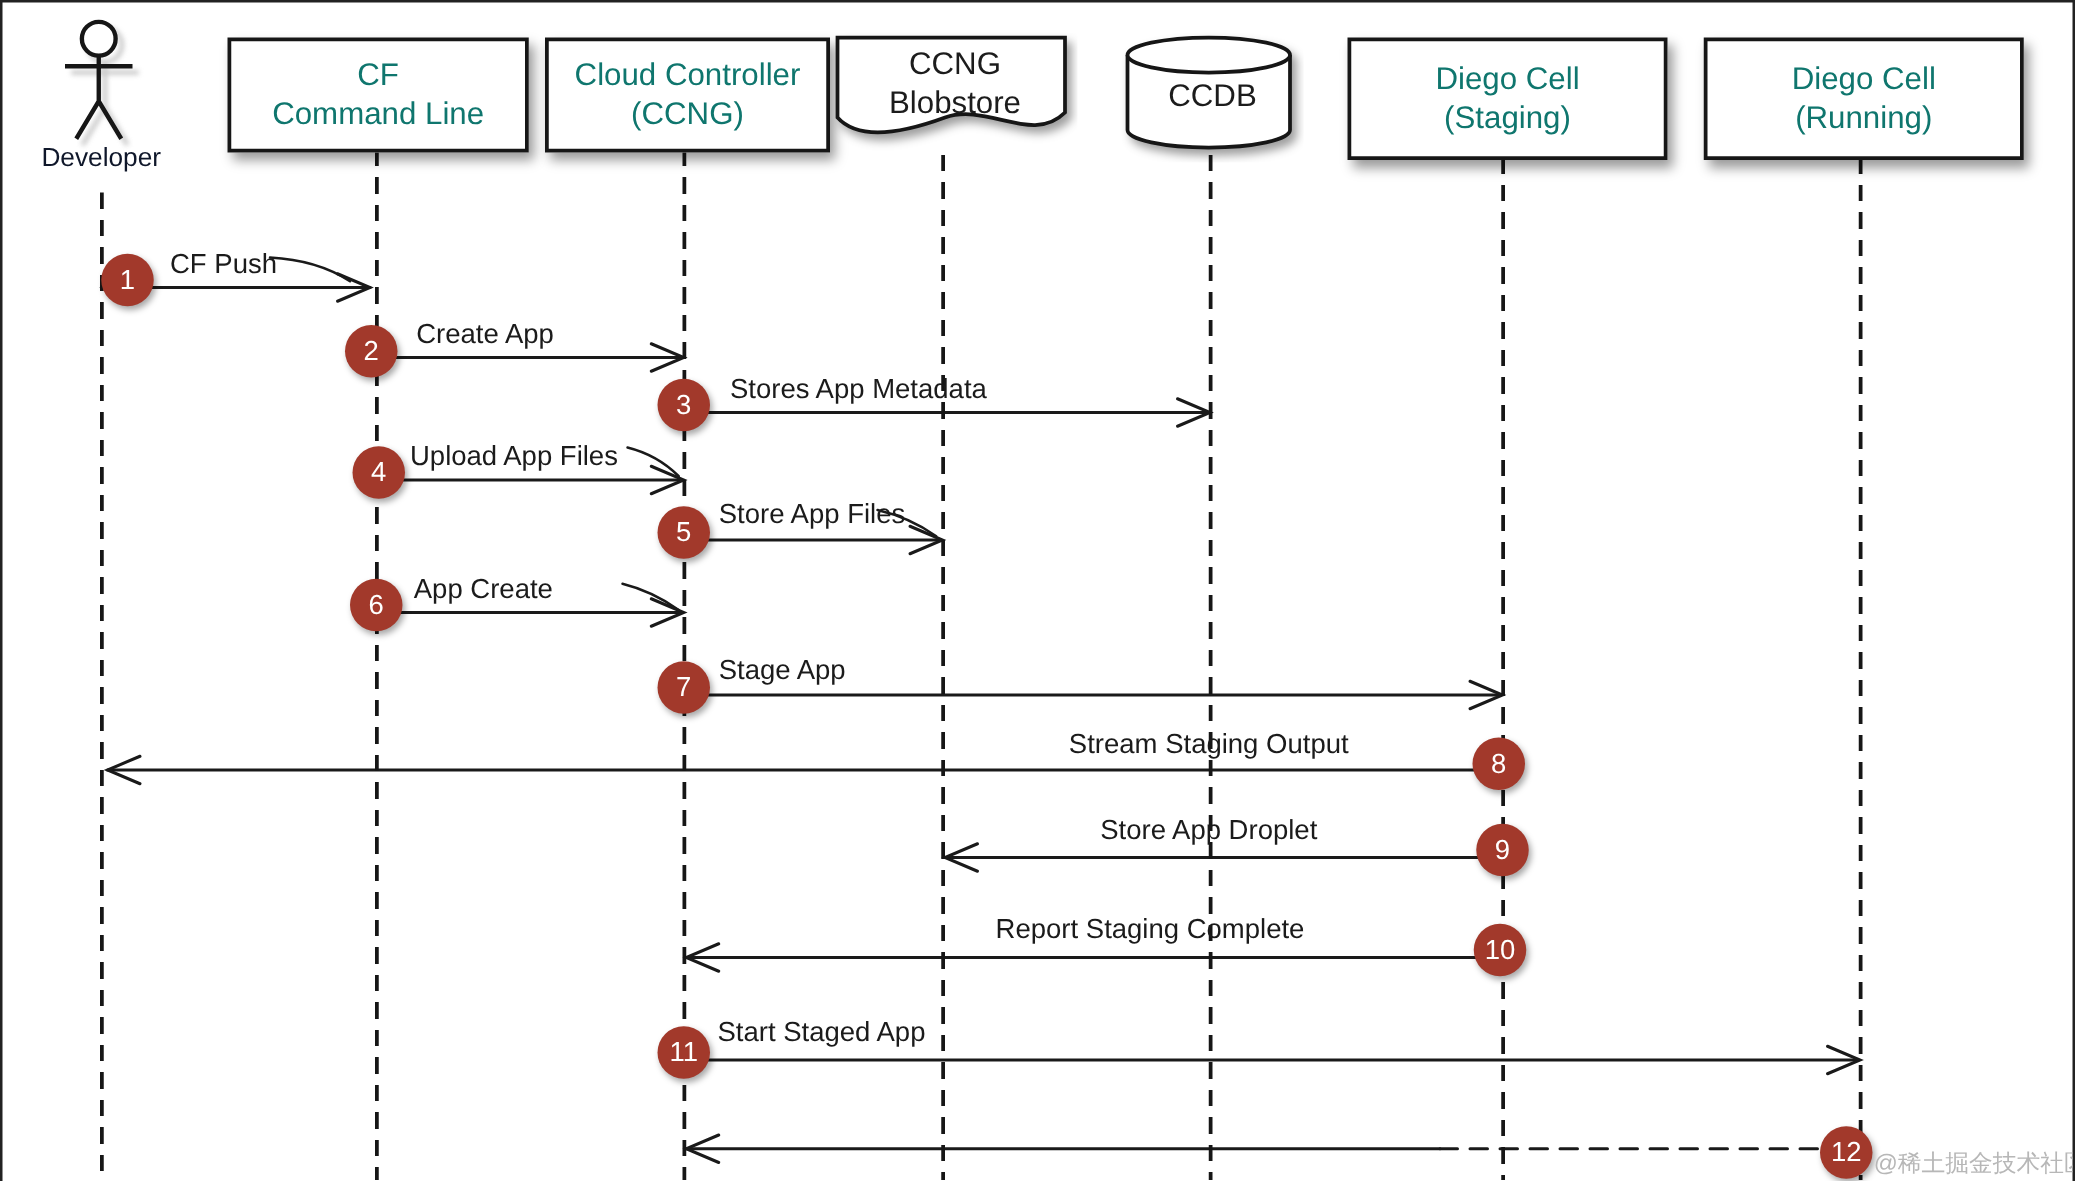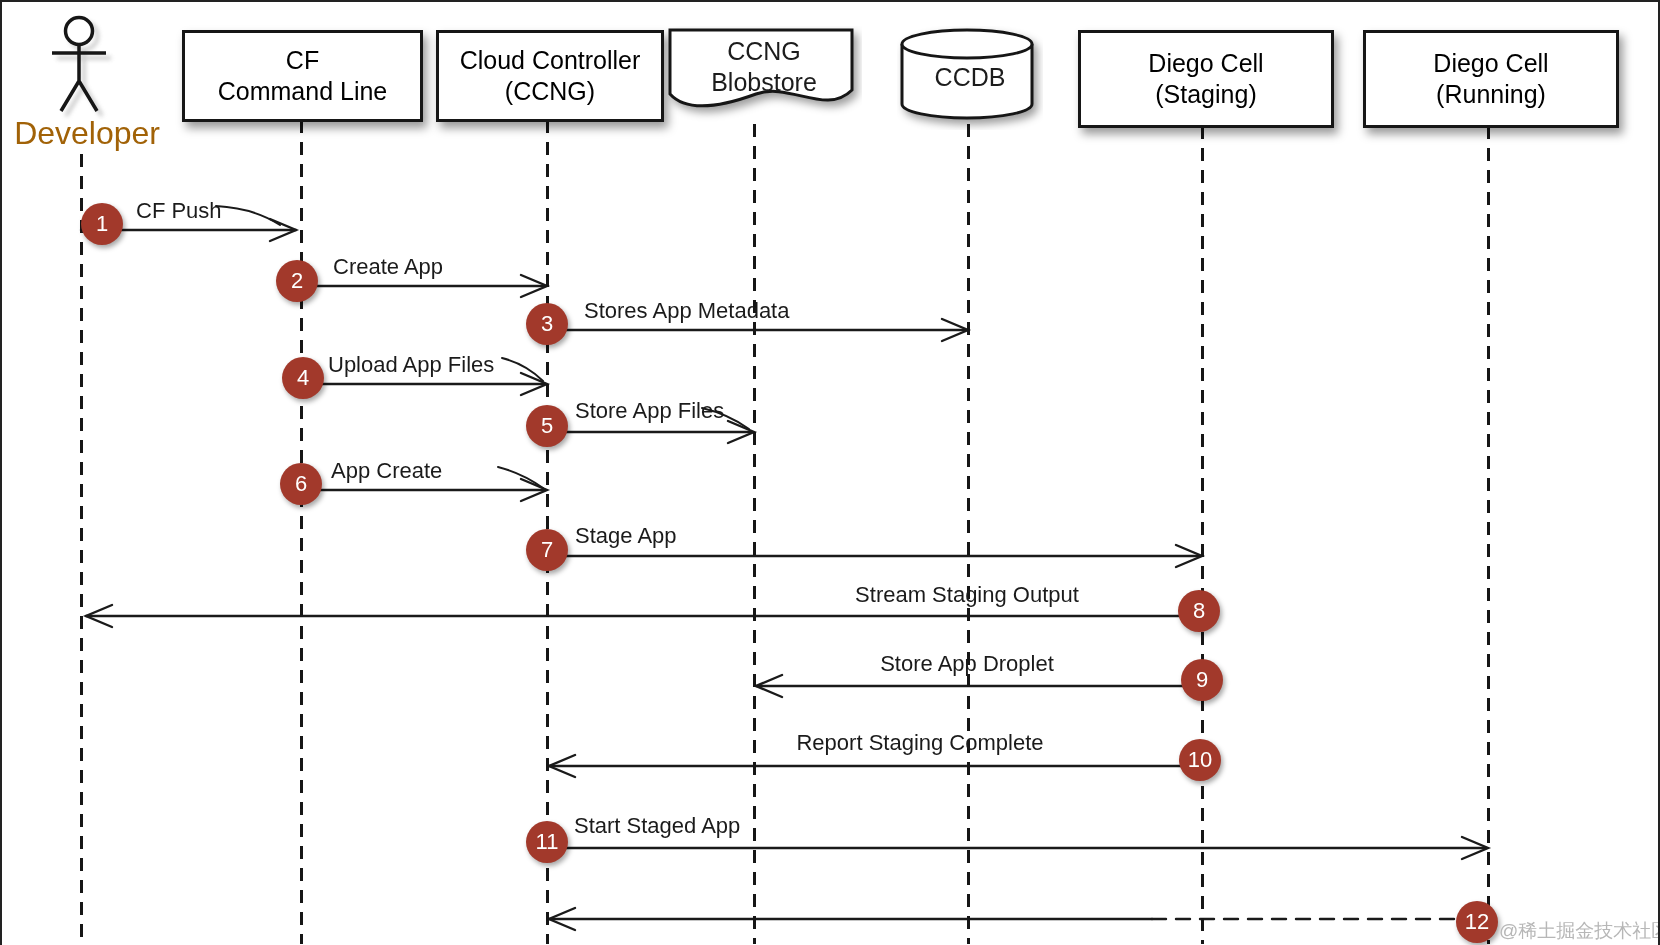--- a/index.html
+++ b/index.html
@@ -8,36 +8,36 @@
     background:#ffffff; color:#1c1c1c;
     font-family:"Liberation Sans", sans-serif;
     border-top:2px solid #222; border-left:2px solid #222; border-right:2px solid #222;
     box-sizing:border-box;
   }
   .abs { position:absolute; }
   .box {
     position:absolute; background:#fff; border:3px solid #161616;
     box-shadow:4px 6px 9px rgba(0,0,0,.40);
     display:flex; flex-direction:column; align-items:center; justify-content:center;
-    font-size:25px; line-height:1.25; text-align:center; color:#000000;
+    font-size:25px; line-height:1.25; text-align:center; color:#0f766e;
   }
   .lifeline {
     position:absolute; width:3px;
     background-image:repeating-linear-gradient(to bottom,#161616 0 13px,transparent 13px 22px);
   }
   .msg-label { position:absolute; font-size:22px; color:#1b1b1b; white-space:nowrap;text-align:right; }
   .msg-label.right { text-align:center; width:420px; }
   .badge {
     position:absolute; width:42px; height:42px; border-radius:50%;
     background:var(--badge,#a2392b); color:#fff;
     display:flex; align-items:center; justify-content:center;
     font-size:22px; box-shadow:2px 3px 5px rgba(0,0,0,.35);
   }
   .shape-label { position:absolute; text-align:center; font-size:25px; line-height:1.25; color:#1c1c1c; }
-  .actor-label { position:absolute; text-align:right; font-size:32px; color:#a16207; }
+  .actor-label { position:absolute; text-align:center; font-size:21px; color:#0f172a; }
   .watermark-text { position:absolute; font-size:19px; color:#b7b7b7; white-space:nowrap; }
   svg .ink { stroke:var(--line,#1a1a1a); }
 </style>
 </head>
 <body>
 
 <div class="canvas">
 
   <svg class="abs" width="1660" height="945" style="left:0;top:0">
     <g fill="none" class="ink" stroke="var(--line,#1a1a1a)" stroke-width="2.4" stroke-linecap="round">

